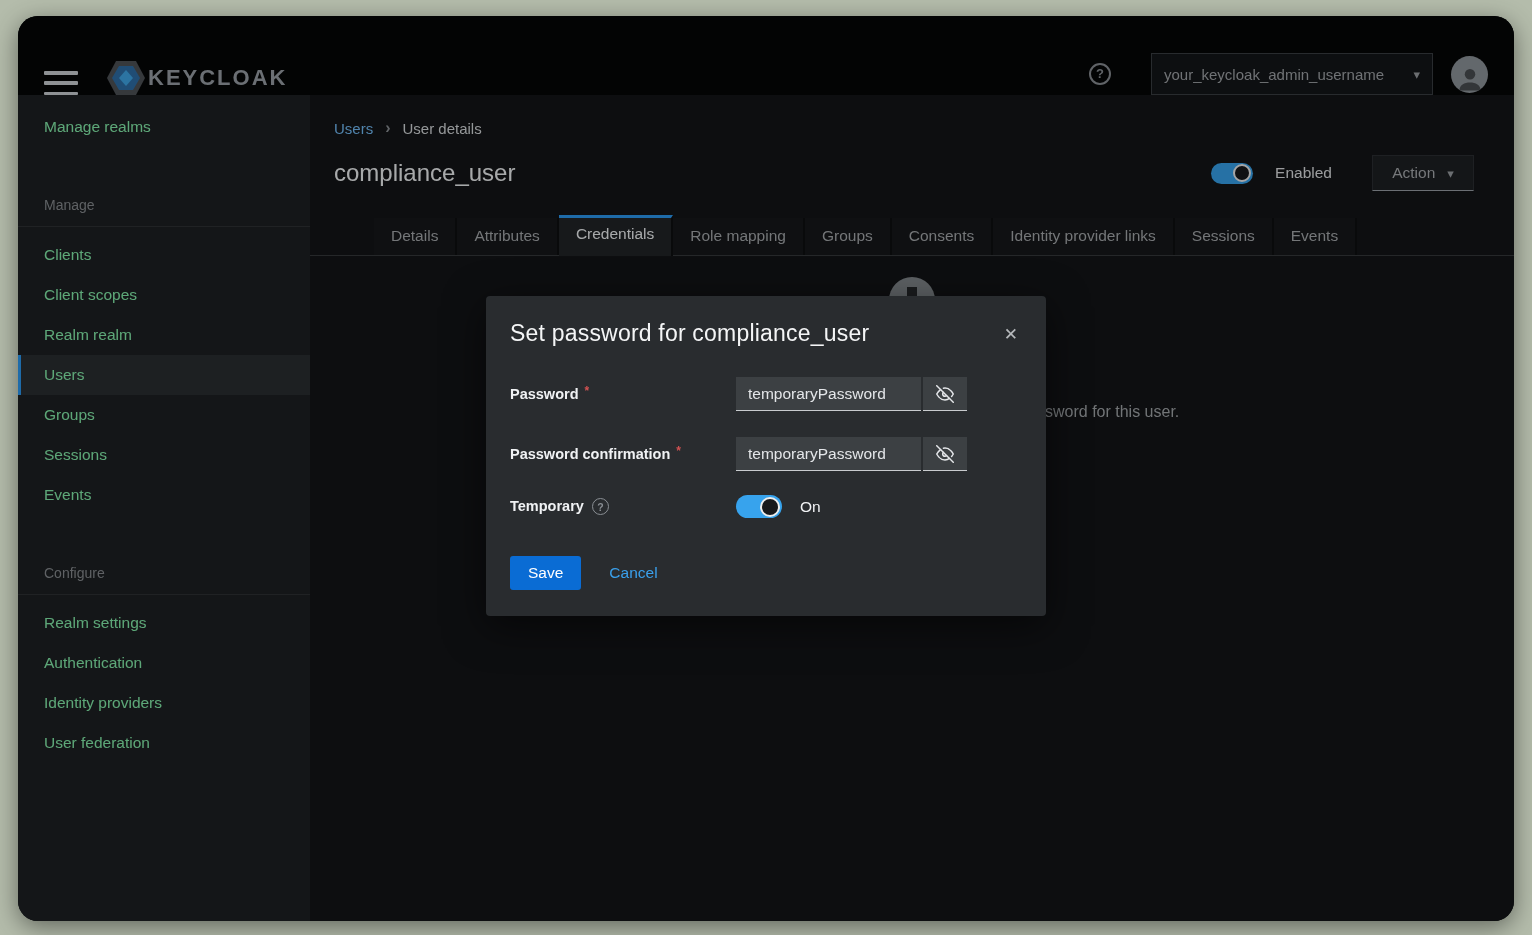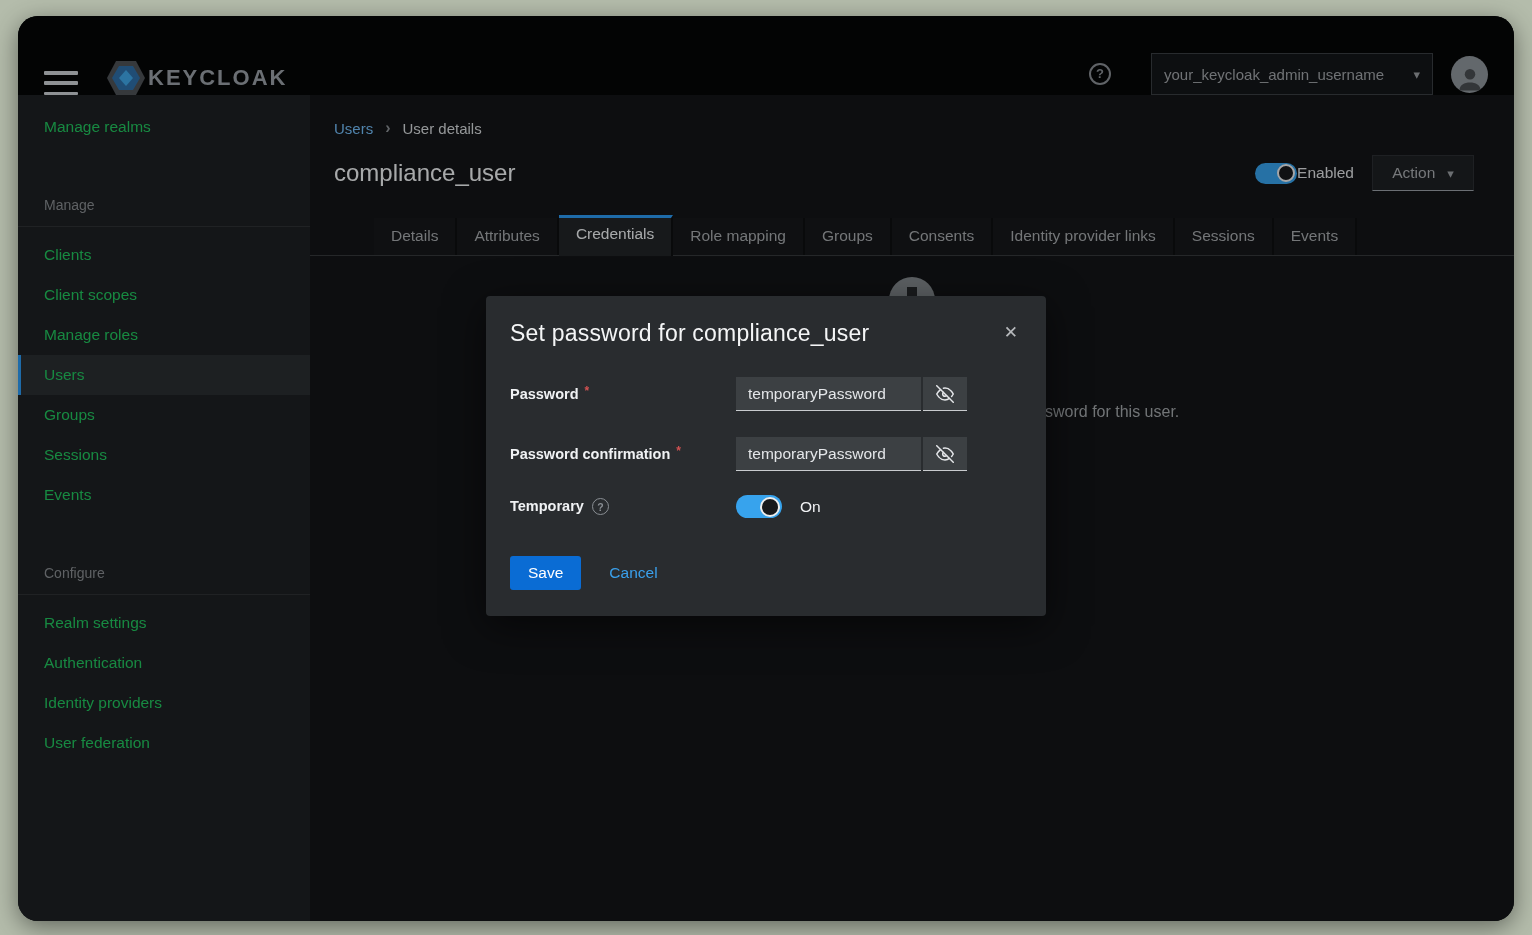--- a/index.html
+++ b/index.html
@@ -44,36 +44,36 @@
   .sidebar { width:292px; background:#1d2023; flex-shrink:0; padding-bottom:20px; }
   .content { flex:1; background:#131517; position:relative; }
   
   .realm-row {
     display:flex; align-items:center; gap:14px; padding:14px 26px 13px;
     border-bottom:1px solid #2e3134; cursor:pointer;
   }
   .realm-name { color:#c9cdd1; font-size:15.5px; }
   .realm-badge { color:#73bcf7; font-size:15px; }
   .nav-item {
-    padding:11px 26px; color:#22c55e; font-size:15.5px; cursor:pointer;
+    padding:11px 26px; color:#86efac; font-size:15.5px; cursor:pointer;
   }
   .nav-item.selected { background:#2a2e32; border-left:3px solid #2b9af3; padding-left:23px; }
   .nav-group-label {
     padding:12px 26px 13px; color:#888c90; font-size:14px;
     border-bottom:1px solid #2e3134; margin-bottom:8px;
   }
   .nav-gap { height:38px; }
   
   .breadcrumb { display:flex; align-items:center; gap:12px; padding:24px 0 0 24px; font-size:15px; }
   .crumb-link { color:#73bcf7; cursor:pointer; }
   .crumb-sep { color:#8a8f94; font-size:16px; font-weight:700; }
   .crumb-current { color:#d5d8db; }
   .title-row { display:flex; align-items:center; padding:18px 40px 0 24px;text-align:right; }
   .page-title { color:#f0f2f4; font-size:24px; font-weight:500; }
-  .title-controls { margin-left:auto; display:flex; align-items:center; }
+  .title-controls { margin-left:auto; display:flex; align-items:center; gap:22px; }
   
   .switch { position:relative; border:none; cursor:pointer; background:#37a3ed; border-radius:11px; }
   .switch.sm { width:42px; height:21px; }
   .switch .knob {
     position:absolute; top:1.5px; right:2px; width:18px; height:18px; border-radius:50%;
     background:#17191c; border:2.5px solid #ecedee;
   }
   .switch.lg { width:46px; height:23px; border-radius:12px; }
   .switch.lg .knob { width:20px; height:20px; }
   .enabled-label { color:#dee0e3; font-size:15.5px; }
@@ -101,21 +101,21 @@
     content:""; position:absolute; left:18px; top:10px; width:10px; height:12px; background:#26292c;
   }
   .empty-text-fragment { position:absolute; left:735px; top:308px; color:#a2a6aa; font-size:16px; }
   
   .backdrop { position:absolute; inset:0; background:rgba(0,0,0,0.30); z-index:50; }
   .modal {
     position:absolute; left:468px; top:280px; width:560px; min-height:314px; z-index:100;
     background:#292c2f; border-radius:4px; padding:24px 24px 26px;
     box-shadow:0 10px 40px rgba(0,0,0,.55);
   }
-  .modal-header { display:flex; align-items:flex-start; }
+  .modal-header { display:flex; align-items:flex-end; }
   .modal-title { color:#f4f5f6; font-size:23px; font-weight:500; letter-spacing:.2px; }
   .modal-close { margin-left:auto; background:none; border:none; color:#b6b9bc; font-size:17px; cursor:pointer; padding:2px 4px; }
   .form-row { display:flex; align-items:center; margin-top:26px; }
   .form-row.first { margin-top:30px; }
   .form-label { width:226px; color:#f0f2f4; font-size:14.5px; font-weight:700; display:flex; gap:6px; }
   .required { color:#d25252; font-size:12px; margin-top:-2px; }
   .input-group { display:flex; width:231px; }
   .text-input {
     flex:1; height:34px; background:#3c4043; border:none; border-bottom:1px solid #c8cbce;
     color:#e4e6e9; font-size:15.5px; padding:0 12px; font-family:inherit; min-width:0;
@@ -176,21 +176,21 @@
 
   <div class="app-body">
 
     <nav class="sidebar">
       <div style="height:12px;"></div>
       <div class="nav-item">Manage realms</div>
       <div class="nav-gap"></div>
       <div class="nav-group-label">Manage</div>
       <div class="nav-item">Clients</div>
       <div class="nav-item">Client scopes</div>
-      <div class="nav-item">Manage roles</div>
+      <div class="nav-item">Realm realm</div>
       <div class="nav-item selected">Users</div>
       <div class="nav-item">Groups</div>
       <div class="nav-item">Sessions</div>
       <div class="nav-item">Events</div>
       <div class="nav-gap"></div>
       <div class="nav-group-label">Configure</div>
       <div class="nav-item">Realm settings</div>
       <div class="nav-item">Authentication</div>
       <div class="nav-item">Identity providers</div>
       <div class="nav-item">User federation</div>

